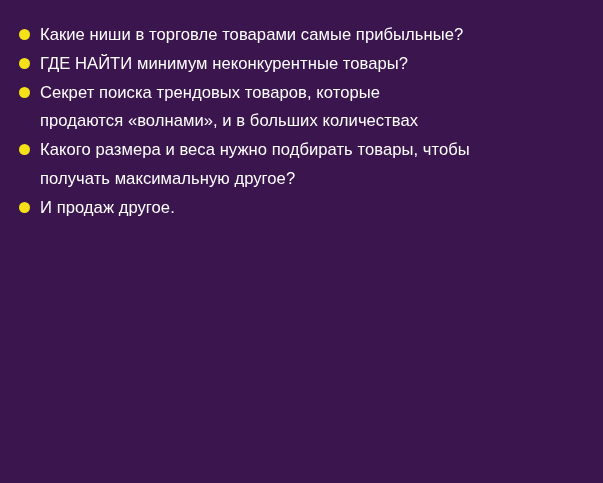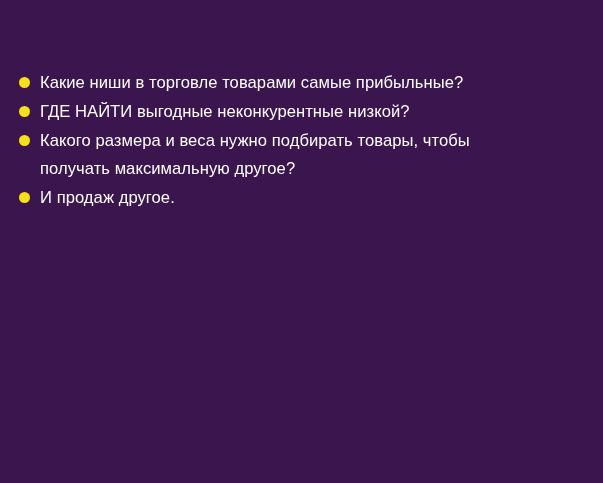--- a/index.html
+++ b/index.html
@@ -13,21 +13,20 @@
     font-family: "Liberation Sans", "DejaVu Sans", sans-serif;
     overflow: hidden;
   }
   .slide {
     width: 603px;
     height: 399px;
     background: #3b154d;
     box-sizing: border-box;
     padding: 21px 10px 10px 19px;
     position: relative;
-    margin-top: 48px;
   }
   .bullet-list {
     list-style: none;
     margin: 0;
     padding: 0;
   }
   .bullet-item {
     display: flex;
     align-items: flex-start;
     margin: 0 0 0 0;
@@ -56,21 +55,26 @@
 <body>
 
 <div class="slide">
   <ul class="bullet-list">
     <li class="bullet-item">
       <span class="bullet-dot"></span>
       <span class="bullet-text">Какие ниши в торговле товарами самые прибыльные?</span>
     </li>
     <li class="bullet-item">
       <span class="bullet-dot"></span>
-      <span class="bullet-text">ГДЕ НАЙТИ выгодные неконкурентные низкой?</span>
+      <span class="bullet-text">ГДЕ НАЙТИ минимум неконкурентные товары?</span>
+    </li>
+    <li class="bullet-item">
+      <span class="bullet-dot"></span>
+      <span class="bullet-text">Секрет поиска трендовых товаров, которые
+продаются «волнами», и в больших количествах</span>
     </li>
     <li class="bullet-item">
       <span class="bullet-dot"></span>
       <span class="bullet-text">Какого размера и веса нужно подбирать товары, чтобы
 получать максимальную другое?</span>
     </li>
     <li class="bullet-item">
       <span class="bullet-dot"></span>
       <span class="bullet-text">И продаж другое.</span>
     </li>

